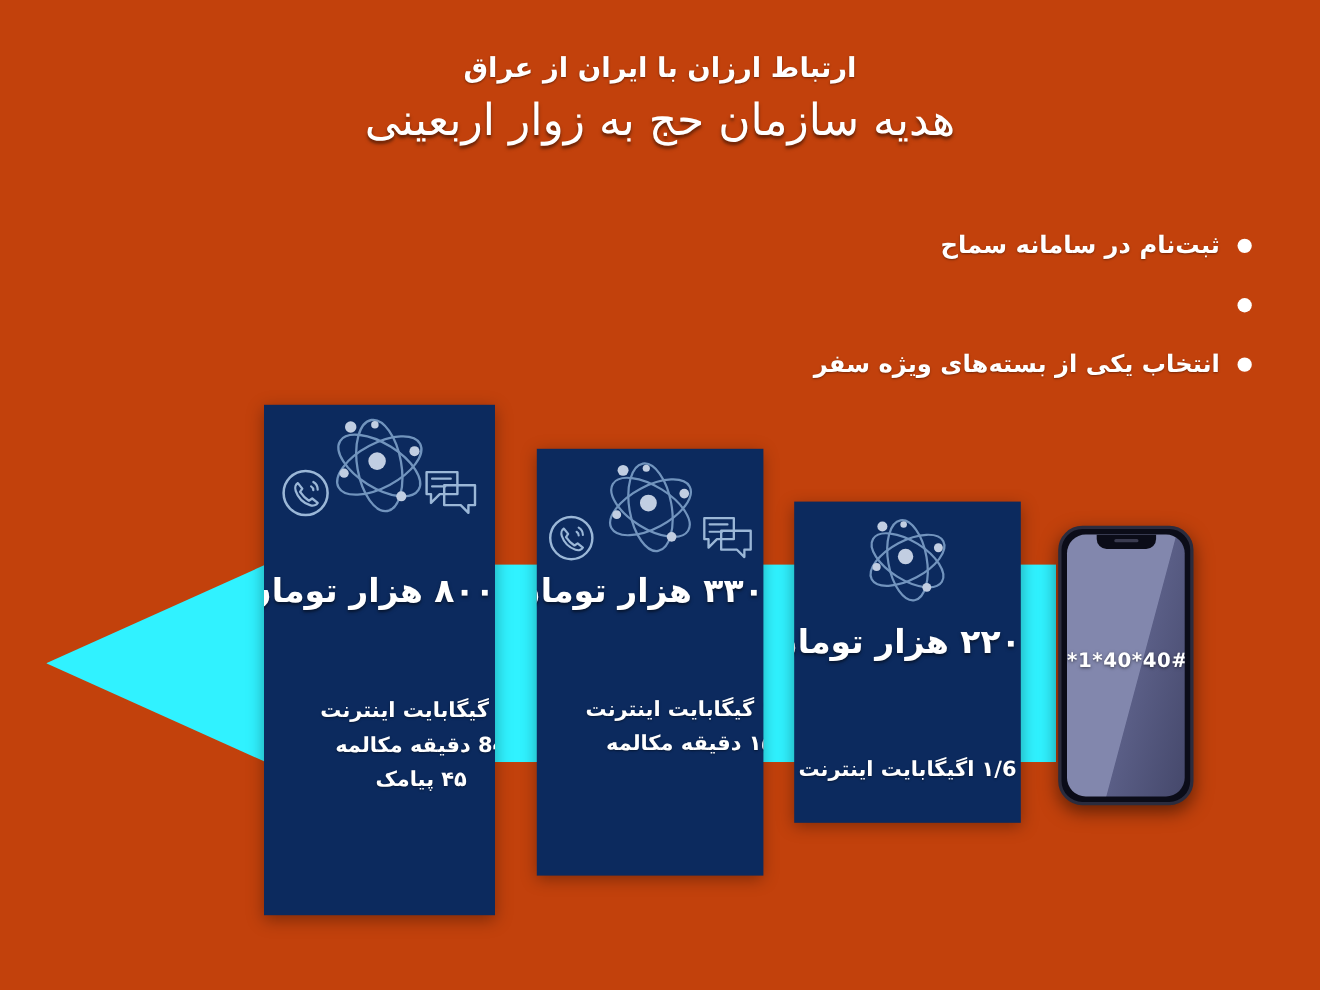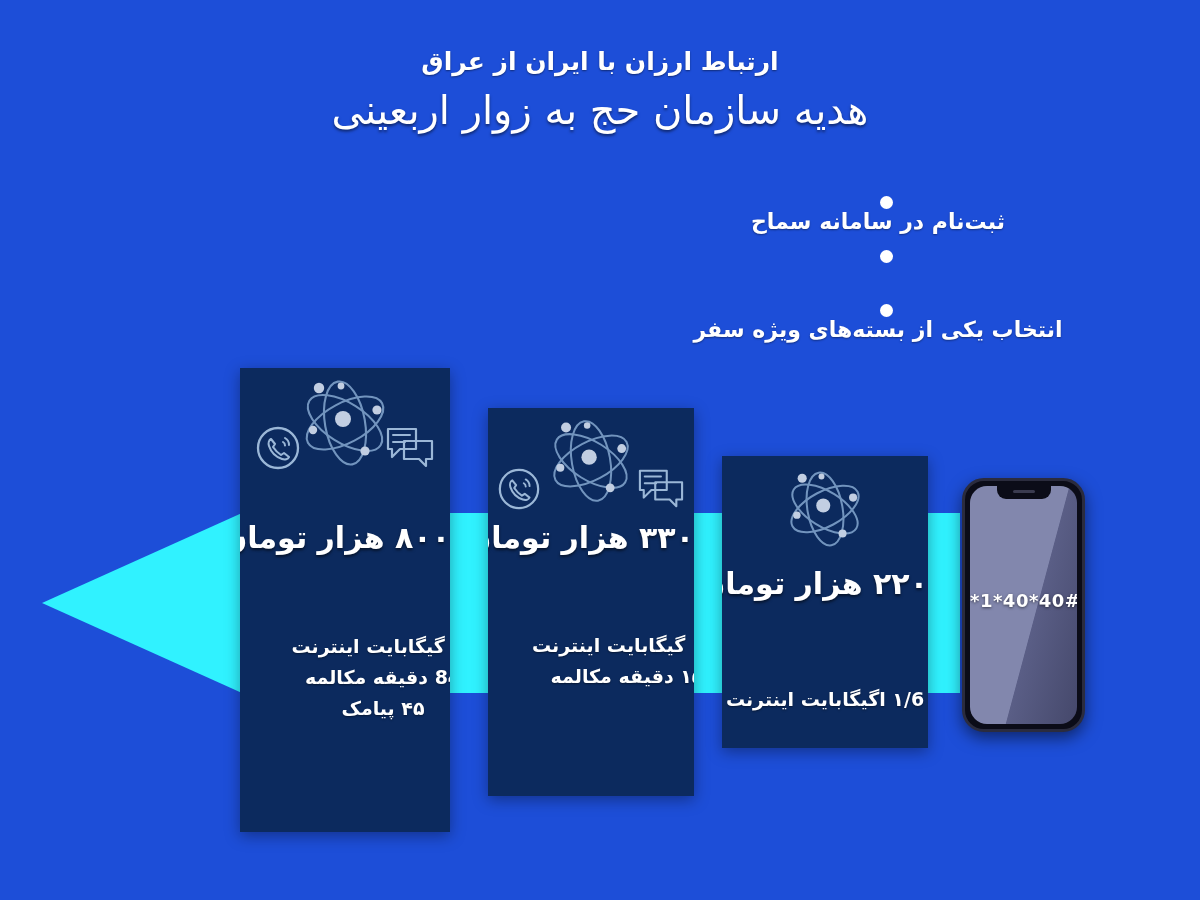--- a/index.html
+++ b/index.html
@@ -6,21 +6,21 @@
   html, body {
     margin: 0;
     padding: 0;
     background: #000;
   }
   #stage {
     position: relative;
     width: 1200px;
     height: 900px;
     overflow: hidden;
-    background: #1d4ed8;
+    background: #c2410c;
     font-family: "DejaVu Sans", "Liberation Sans", sans-serif;
     direction: rtl;
   }
 
   
   .header {
     position: absolute;
     top: 46px;
     left: 0;
     width: 1200px;
@@ -48,21 +48,21 @@
   
   .bullets {
     position: absolute;
     top: 196px;
     right: 62px;
     width: 520px;
     text-align: right;
   }
   .bullet-row {
     display: flex;
-    flex-direction: column;
+    flex-direction: row;
     align-items: center;
     justify-content: flex-start;
     height: 54px;
   }
   .bullet-dot {
     width: 13px;
     height: 13px;
     border-radius: 50%;
     background: #FFFFFF;
     flex: 0 0 auto;

